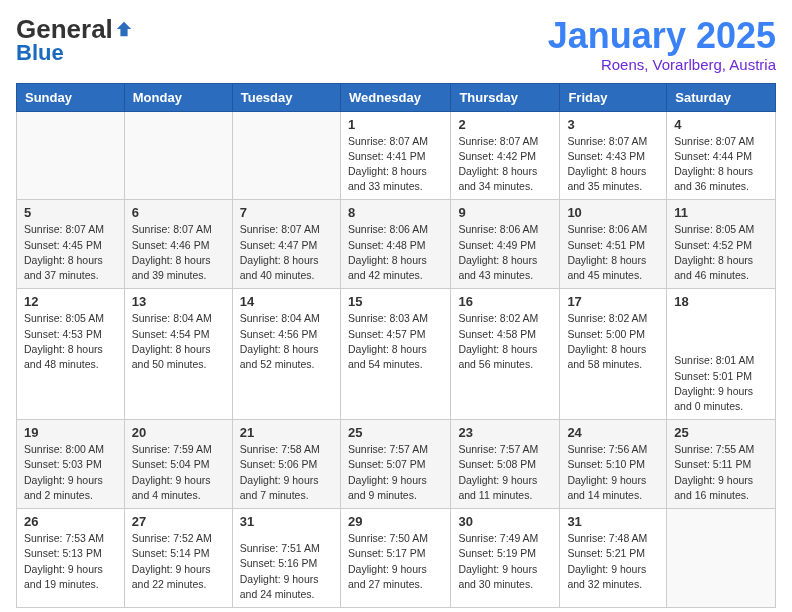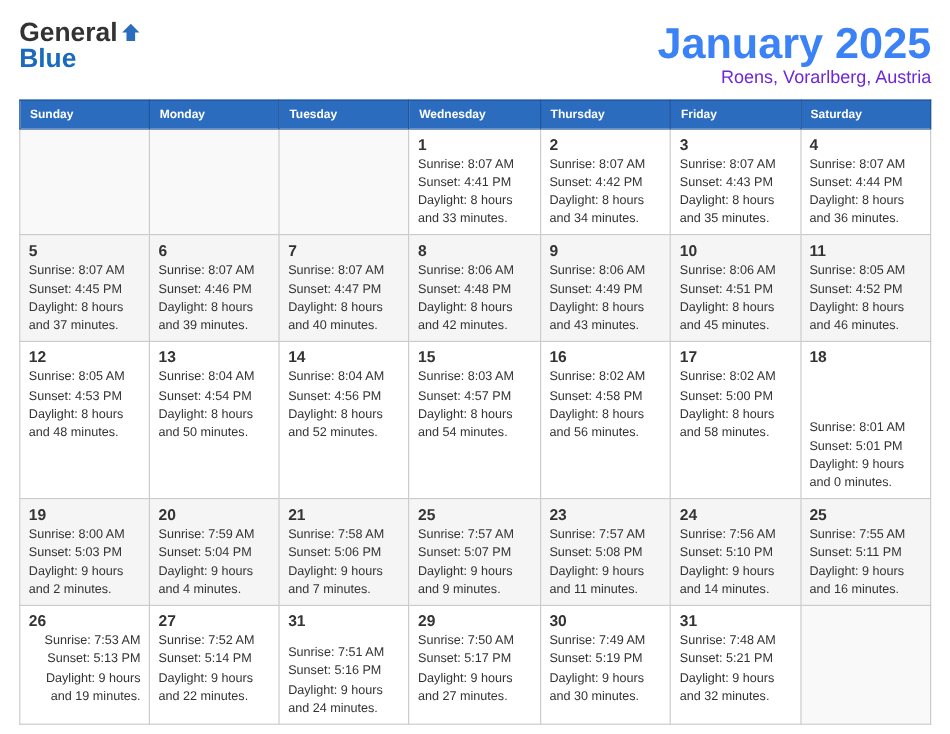--- a/index.html
+++ b/index.html
@@ -15,21 +15,21 @@
       justify-content: space-between;
       align-items: flex-start;
       margin-bottom: 10px;
     }
     .logo {
       display: flex;
       flex-direction: column;
       align-items: flex-start;
     }
     .logo-general {
-      font-size: 22px;
+      font-size: 26px;
       font-weight: bold;
       color: #333;
       line-height: 1;
     }
     .logo-blue {
       font-size: 22px;
       font-weight: bold;
       color: #1a6abf;
       line-height: 1;
     }
@@ -56,21 +56,21 @@
     .calendar {
       width: 100%;
       border-collapse: collapse;
       border: 1px solid #ccc;
     }
     .calendar th {
       background-color: #2b6cbf;
       color: #fff;
       text-align: left;
       padding: 6px 8px;
-      font-size: 10px;
+      font-size: 13px;
       font-weight: bold;
       border: 1px solid #2055a0;
     }
     .calendar td {
       vertical-align: top;
       padding: 5px 7px;
       border: 1px solid #ccc;
       font-size: 11px;
       color: #333;
       width: 113px;
@@ -310,21 +310,21 @@
           <span class="day-number">25</span>
           <div class="day-info" style="white-space: pre-line;">Sunrise: 7:55 AM
 Sunset: 5:11 PM
 Daylight: 9 hours
 and 16 minutes.</div>
         </td>
       </tr>
       <tr>
         <td>
           <span class="day-number">26</span>
-          <div class="day-info" style="white-space: pre-line; text-align: right;">Sunrise: 7:53 AM
+          <div class="day-info" style="white-space: pre-line;">Sunrise: 7:53 AM
 Sunset: 5:13 PM
 Daylight: 9 hours
 and 19 minutes.</div>
         </td>
         <td>
           <span class="day-number">27</span>
           <div class="day-info" style="white-space: pre-line;">Sunrise: 7:52 AM
 Sunset: 5:14 PM
 Daylight: 9 hours
 and 22 minutes.</div>

